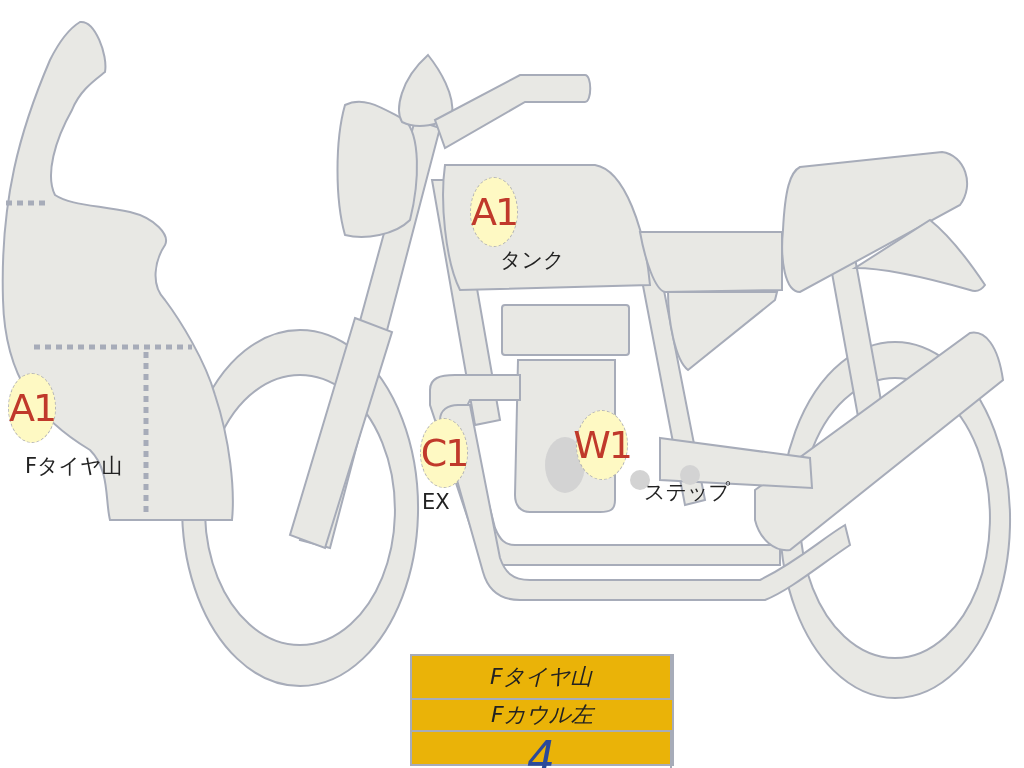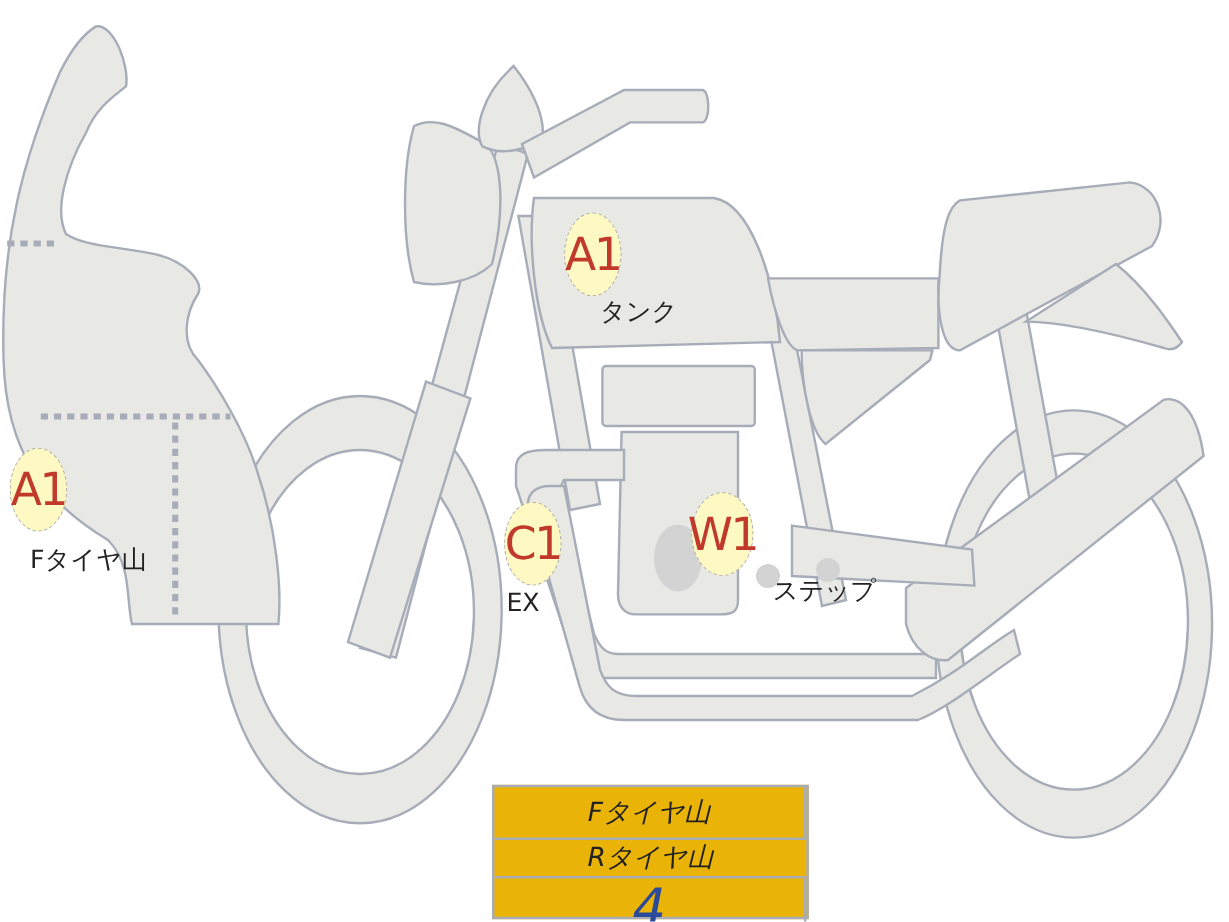--- a/index.html
+++ b/index.html
@@ -80,16 +80,16 @@
 <div class="label" style="left:25px;top:452px;">Fタイヤ山</div>
 
 <div class="marker" style="left:420px;top:418px;width:48px;height:70px;">C1</div>
 <div class="label" style="left:422px;top:490px;">EX</div>
 
 <div class="marker" style="left:576px;top:410px;width:52px;height:70px;">W1</div>
 <div class="label" style="left:644px;top:478px;">ステップ</div>
 
 <div id="tread-table">
   <div class="cell hdr left">Fタイヤ山</div>
-  <div class="cell hdr">Rタイヤ山</div>
+  <div class="cell hdr">Fカウル左</div>
   <div class="cell val left">4</div>
   <div class="cell val">4</div>
 </div>
 
 </body></html>

